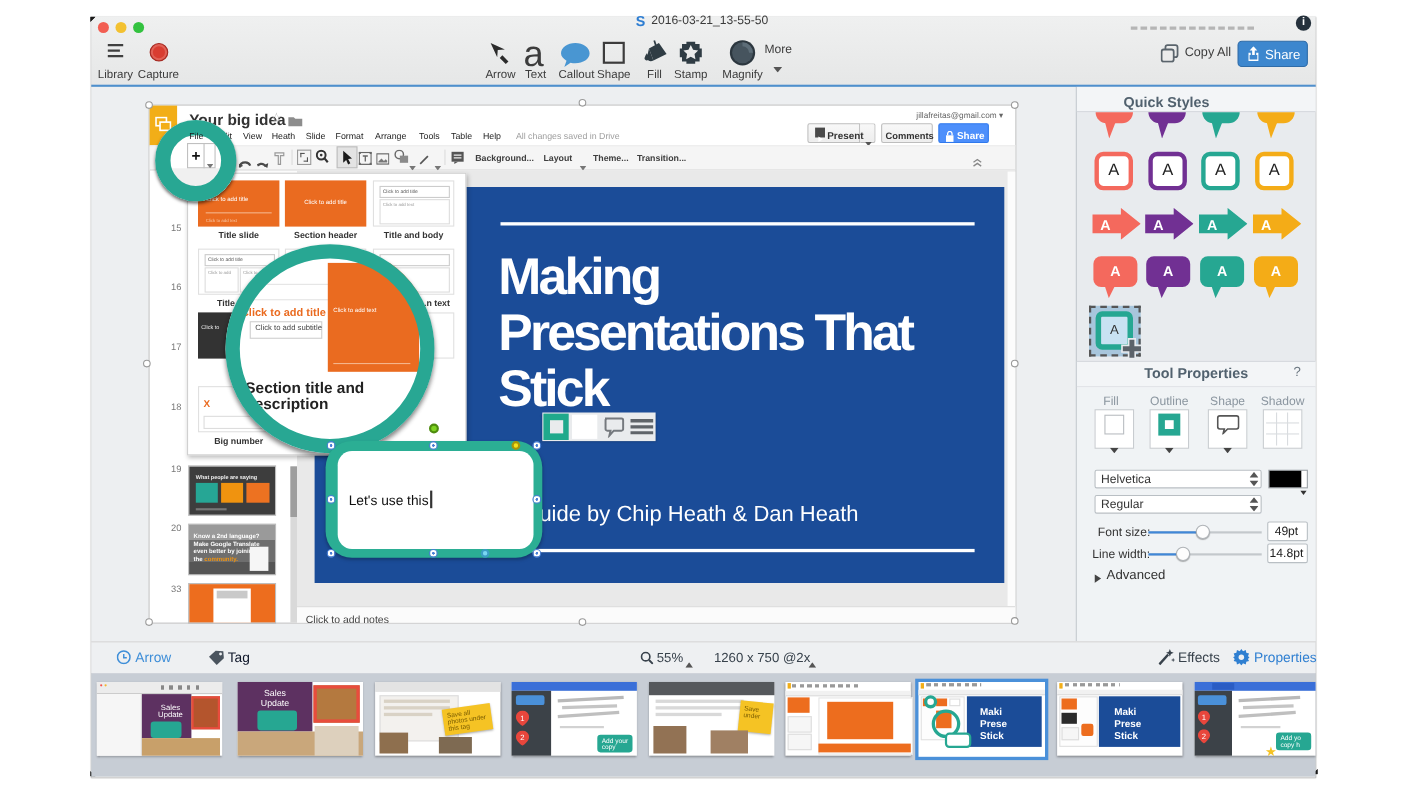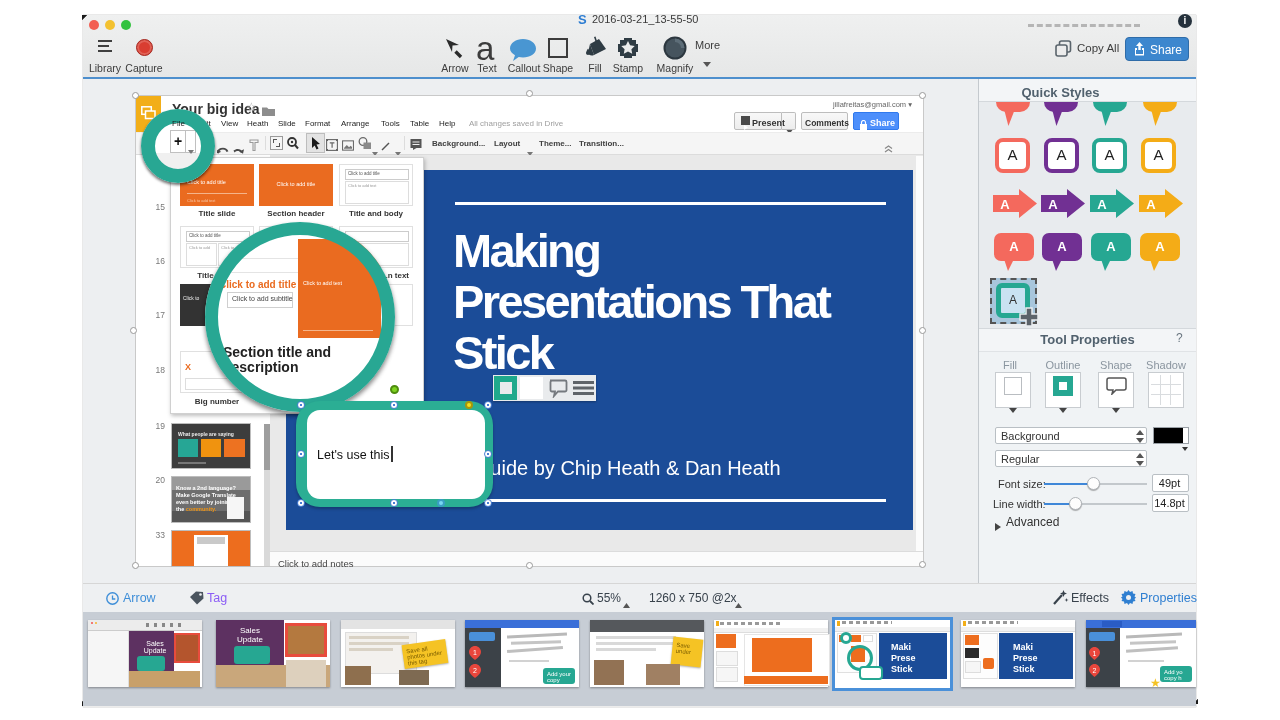--- a/index.html
+++ b/index.html
@@ -451,21 +451,21 @@
  <div class="abs" style="left:13px;top:26px;width:8px;height:5px;"><svg width="8" height="5">
           <path d="M0 0 h8 l-4 5 Z" fill="#444"></path>
         </svg></div>
 </div>
 
 <div class="abs" style="left:1148px;top:372px;width:36px;height:36px;background:#fff;border:1px solid #c8ccd0;box-sizing:border-box;">
  <div class="abs" style="left:2px;top:2px;width:30px;height:30px;background:linear-gradient(#d9dcdf,#d9dcdf) 9px 0/1px 100% no-repeat,linear-gradient(#d9dcdf,#d9dcdf) 19px 0/1px 100% no-repeat,linear-gradient(#d9dcdf,#d9dcdf) 0 9px/100% 1px no-repeat,linear-gradient(#d9dcdf,#d9dcdf) 0 19px/100% 1px no-repeat;"></div>
 </div>
 
 <div class="abs" style="left:995px;top:427px;width:152px;height:17px;background:#fff;border:1px solid #b9bfc4;border-radius:2px;box-sizing:border-box;"></div>
-<div class="abs" style="left:1001px;top:430px;font-size:11px;color:#333;">Background</div>
+<div class="abs" style="left:1001px;top:430px;font-size:11px;color:#333;">Helvetica</div>
 <div class="abs" style="left:1136px;top:429px;width:8px;height:13px;"><svg width="8" height="13">
         <path d="M4 0 L8 5 H0 Z" fill="#555"></path>
         <path d="M4 13 L0 8 H8 Z" fill="#555"></path>
       </svg></div>
 <div class="abs" style="left:1153px;top:427px;width:36px;height:17px;background:#fff;border:1px solid #9aa0a6;box-sizing:border-box;"></div>
 <div class="abs" style="left:1154px;top:428px;width:29px;height:15px;background:#000;"></div>
 <div class="abs" style="left:1182px;top:437px;width:6px;height:4px;"><svg width="6" height="4">
         <path d="M0 0 h6 l-3 4 Z" fill="#333"></path>
       </svg></div>
 <div class="abs" style="left:995px;top:450px;width:152px;height:17px;background:#fff;border:1px solid #b9bfc4;border-radius:2px;box-sizing:border-box;"></div>
@@ -497,21 +497,21 @@
 <div id="sb">
 <div class="abs" style="left:106px;top:591px;width:13px;height:13px;"><svg width="13" height="13">
         <circle cx="6.5" cy="6.5" r="5.7" fill="none" stroke="#3e8ed8" stroke-width="1.4"></circle>
         <path d="M6.5 3.5 V7 H9.3" fill="none" stroke="#3e8ed8" stroke-width="1.3"></path>
       </svg></div>
 <div class="abs" style="left:123px;top:591px;font-size:12.5px;color:#3e8ed8;">Arrow</div>
 <div class="abs" style="left:189px;top:591px;width:15px;height:14px;"><svg width="15" height="14">
         <path d="M1 6 L7 0.5 L14 1 L14.5 7.5 L8 13.5 Z" fill="#4a545e" transform="rotate(0 7 7)"></path>
         <circle cx="11.5" cy="3.5" r="1.3" fill="#eef0f2"></circle>
       </svg></div>
-<div class="abs" style="left:207px;top:591px;font-size:12.5px;color:#8b5cf6;">Tag</div>
+<div class="abs" style="left:207px;top:591px;font-size:12.5px;color:#0f172a;">Tag</div>
 <div class="abs" style="left:582px;top:591px;width:12px;height:12px;"><svg width="12" height="12">
         <circle cx="5" cy="5" r="3.8" fill="none" stroke="#38424c" stroke-width="1.5"></circle>
         <path d="M8 8 L11.5 11.5" stroke="#38424c" stroke-width="1.8"></path>
       </svg></div>
 <div class="abs" style="left:597px;top:591px;font-size:12px;color:#38424c;">55%</div>
 <div class="abs" style="left:623px;top:594px;width:7px;height:5px;"><svg width="7" height="5">
         <path d="M3.5 0 L7 5 H0 Z" fill="#555"></path>
       </svg></div>
 <div class="abs" style="left:649px;top:591px;font-size:12px;color:#38424c;">1260 x 750 @2x</div>
 <div class="abs" style="left:735px;top:594px;width:7px;height:5px;"><svg width="7" height="5">

